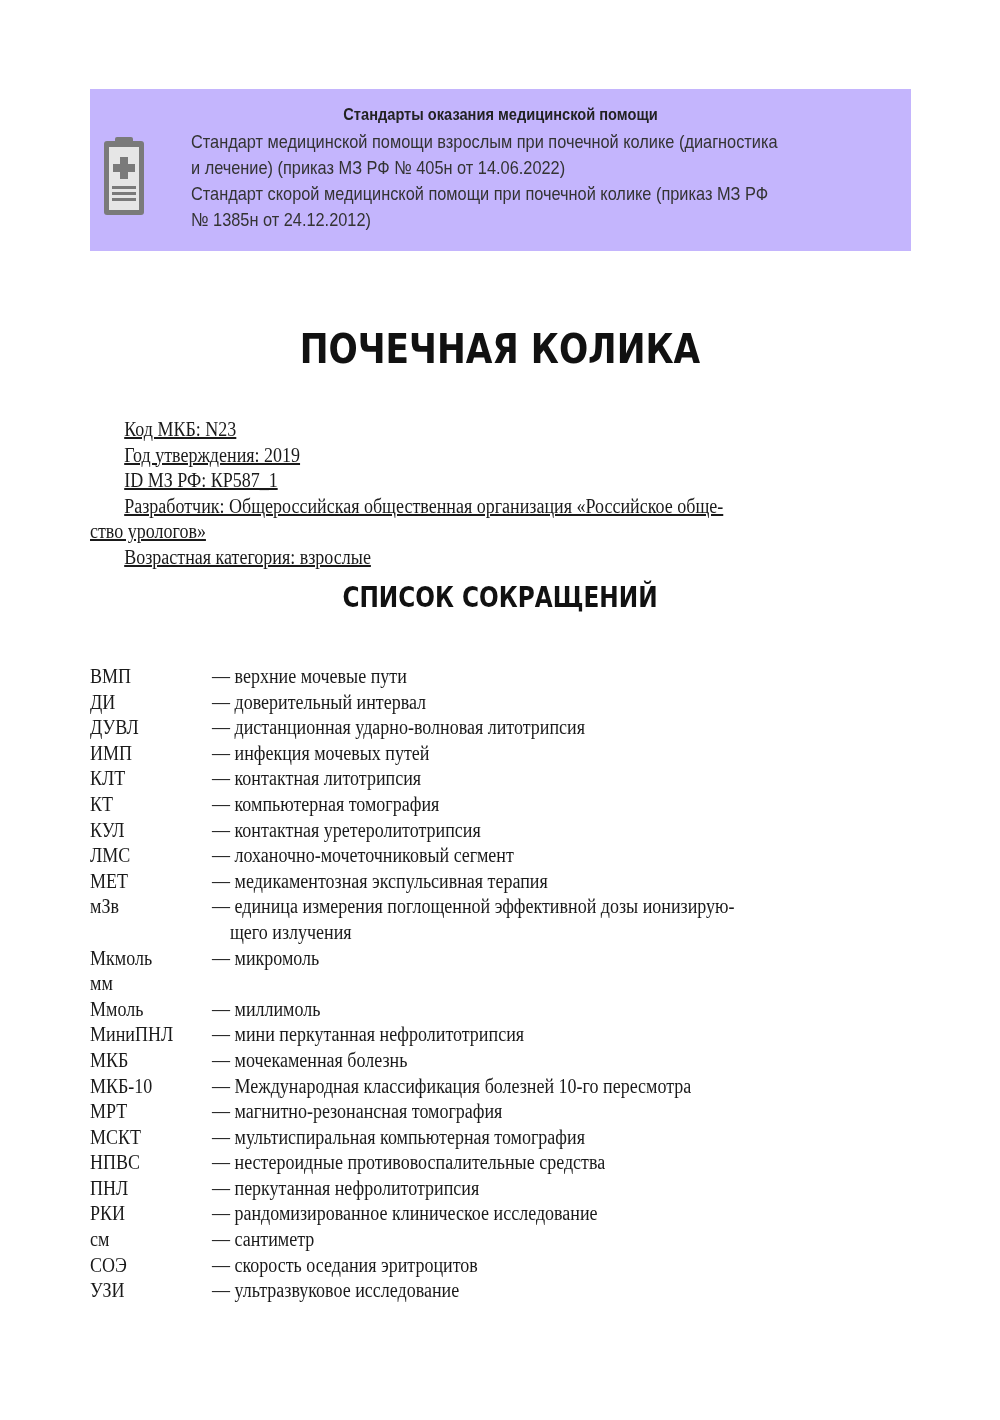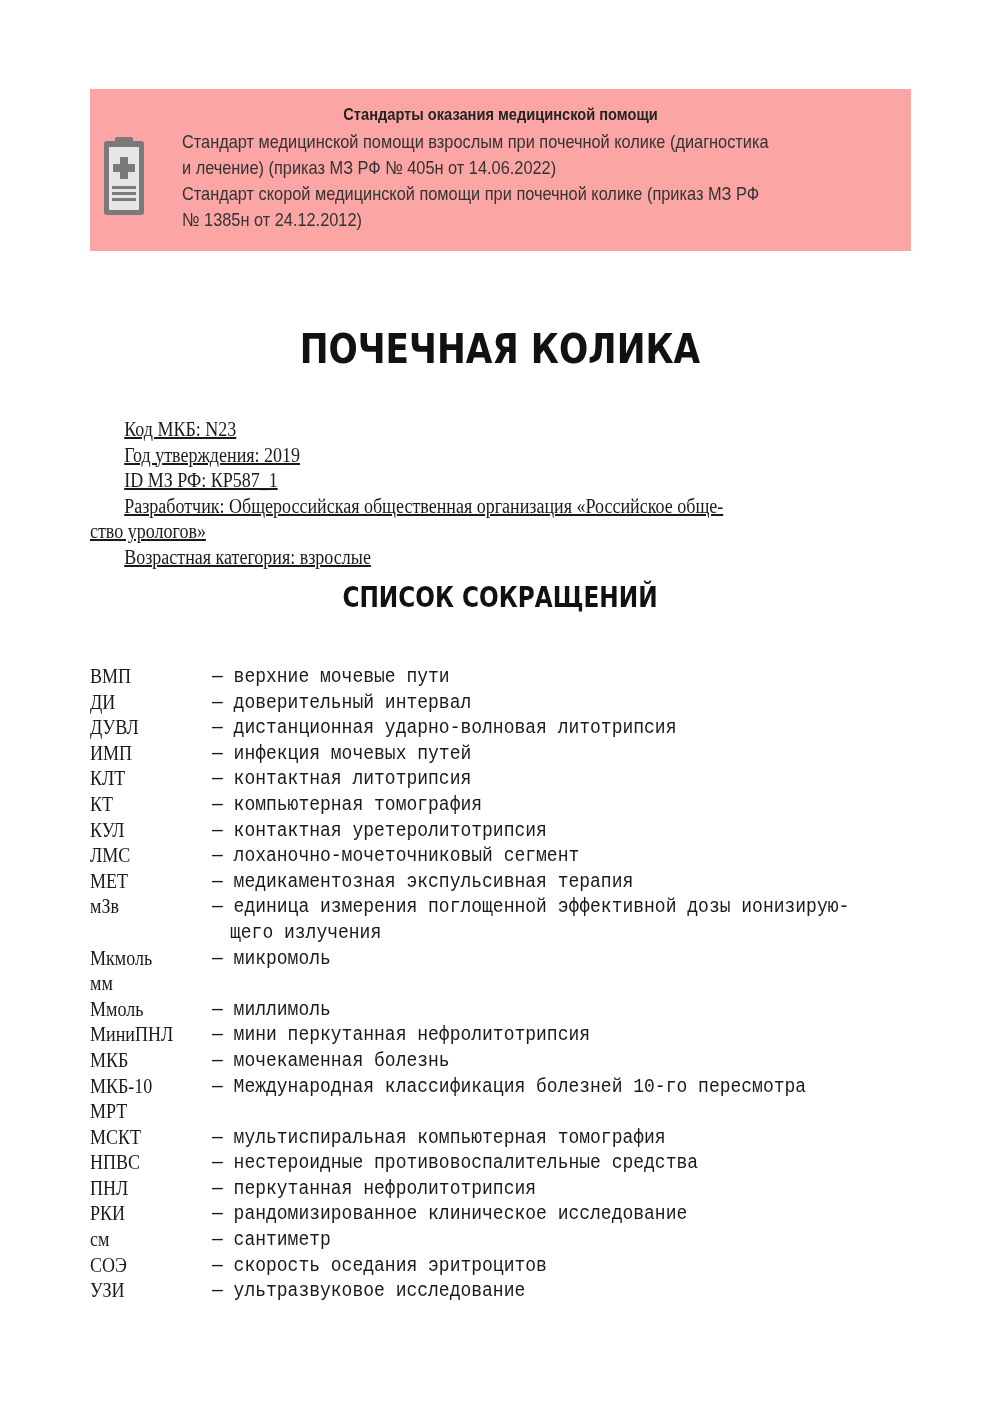--- a/index.html
+++ b/index.html
@@ -1,27 +1,27 @@
 <!DOCTYPE html>
 <html><head>
 <meta charset="utf-8">
 <style>
   html, body { margin: 0; padding: 0; background: #ffffff; }
   body { width: 1000px; height: 1420px; position: relative; overflow: hidden; color: #1a1a1a; }
   .std-box {
     position: absolute; left: 90px; top: 89px; width: 821px; height: 162px;
-    background: #fca5a5;
+    background: #c4b5fd;
   }
   .std-icon { position: absolute; left: 12px; top: 44px; width: 44px; height: 86px; }
   .std-title {
     position: absolute; left: 0; width: 821px; top: 16px; text-align: center;
     font-family: "Liberation Sans", sans-serif; font-weight: bold; font-size: 17px;
     transform: scaleX(0.86); transform-origin: 50% 50%; color: #222;
   }
-  .std-lines { position: absolute; left: 92px; top: 40px; width: 720px; }
+  .std-lines { position: absolute; left: 101px; top: 40px; width: 720px; }
   .std-line {
     font-family: "Liberation Sans", sans-serif; font-size: 19px; line-height: 26px;
     color: #333; white-space: nowrap; transform: scaleX(0.86); transform-origin: 0 50%;
   }
   .page-title {
     position: absolute; left: 0; width: 1000px; top: 326px; text-align: center;
     font-family: "DejaVu Sans", sans-serif; font-weight: bold; font-size: 40px;
     letter-spacing: 0px; transform: scaleX(0.86); transform-origin: 50% 50%; color: #111;
   }
   .meta { position: absolute; left: 90px; top: 417px; width: 830px; text-decoration: underline; }
@@ -36,21 +36,21 @@
     transform: scaleX(0.8); transform-origin: 50% 50%; color: #111;
   }
   .abbr-list { position: absolute; left: 90px; top: 624px; width: 830px; margin-top: 40px; }
   .abbr-row { position: relative; min-height: 25.6px; }
   .abbr-term {
     position: absolute; left: 0; top: 0;
     font-family: "Liberation Serif", serif; font-size: 20px; line-height: 25.6px;
     white-space: nowrap; transform: scaleX(0.9); transform-origin: 0 50%;
   }
   .abbr-def {
-    margin-left: 122px; font-family: Liberation Mono, monospace; font-size: 20px; line-height: 25.6px;
+    margin-left: 122px; font-family: Liberation Serif, serif; font-size: 20px; line-height: 25.6px;
   }
   .abbr-def span.l { display: block; white-space: nowrap; transform: scaleX(0.9); transform-origin: 0 50%; }
 </style>
 </head>
 <body>
 
 <div class="std-box">
   <svg class="std-icon" viewBox="0 0 44 86">
     <rect x="2" y="8" width="40" height="74" rx="3" fill="#7a7a7a"></rect>
     <rect x="7" y="14" width="30" height="63" fill="#e6e6e6"></rect>
@@ -173,20 +173,23 @@
       </div>
     </div>
     <div class="abbr-row">
       <div class="abbr-term">МКБ-10</div>
       <div class="abbr-def">
         <span class="l">— Международная классификация болезней 10-го пересмотра</span>
       </div>
     </div>
     <div class="abbr-row">
       <div class="abbr-term">МРТ</div>
+      <div class="abbr-def">
+        <span class="l">— магнитно-резонансная томография</span>
+      </div>
     </div>
     <div class="abbr-row">
       <div class="abbr-term">МСКТ</div>
       <div class="abbr-def">
         <span class="l">— мультиспиральная компьютерная томография</span>
       </div>
     </div>
     <div class="abbr-row">
       <div class="abbr-term">НПВС</div>
       <div class="abbr-def">

